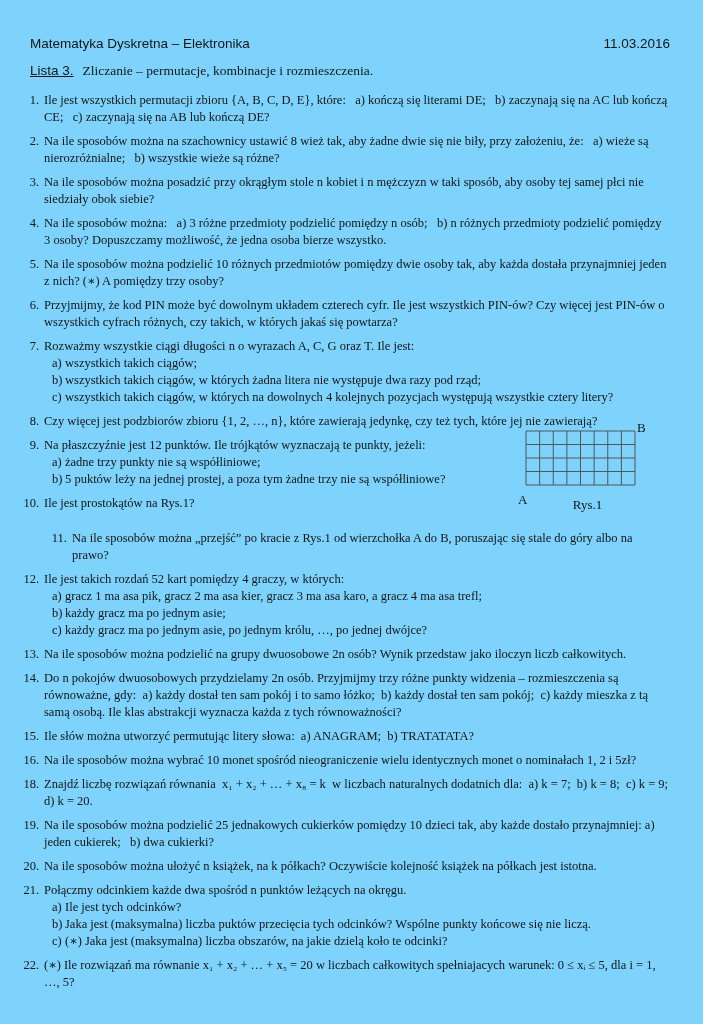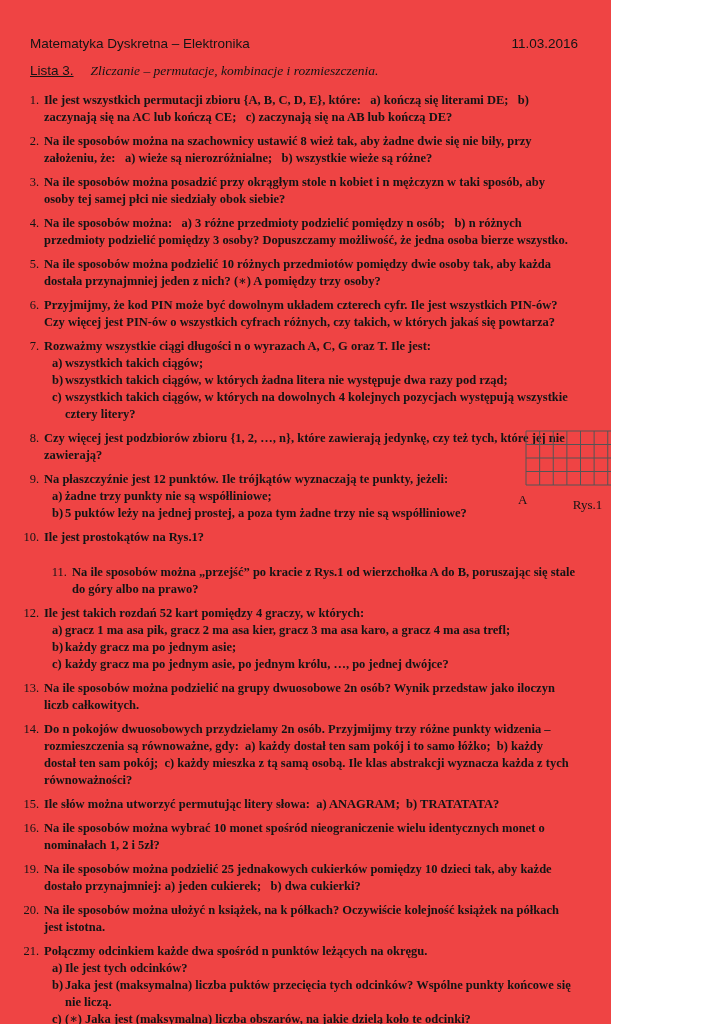--- a/index.html
+++ b/index.html
@@ -1,21 +1,21 @@
 <!DOCTYPE html>
 <html><head>
 <meta charset="utf-8">
 <title>Lista 3</title>
 <style>
   html,body{margin:0;padding:0;background:#ffffff;}
   .page{
     position:relative;
-    width:611px;
+    width:703px;
     height:1024px;
-    background:#ef4444;
+    background:#7dd3fc;
     color:#141414;
     font-family:"Liberation Serif","DejaVu Serif","DejaVu Sans",serif;
     overflow:hidden;
     box-sizing:border-box;
   }
   .hdr{
     display:flex;
     justify-content:space-between;
     align-items:baseline;
     padding:36px 33px 0 30px;
@@ -26,41 +26,40 @@
   .lista-line{
     padding:10px 33px 0 30px;
     font-size:13.5px;
     line-height:17px;
   }
   .lista-label{
     font-family:"Liberation Sans","DejaVu Sans",sans-serif;
     text-decoration:underline;
   }
   .lista-title{
-    font-style:italic;
-    margin-left:17px;
+    margin-left:9px;
   }
   .problems{
     margin-top:13px;
     padding-right:33px;
   }
   .problem{
     display:flex;
     margin-bottom:7px;
     font-size:12.5px;
     line-height:17px;
   }
   .problem.gap-lg{margin-top:18px;margin-left:28px;}
   .pnum{
     flex:0 0 24px;
     margin-left:15px;
     margin-right:5px;
     text-align:right;
   }
-  .pbody{flex:1;min-width:0;font-weight:bold;}
+  .pbody{flex:1;min-width:0;}
   .ptext{white-space:pre-wrap;}
   .subitem{display:flex;}
   .slabel{flex:0 0 13px;margin-left:8px;}
   .stext{flex:1;white-space:pre-wrap;}
   .figure{
     position:absolute;
     left:505px;
     top:420px;
     width:185px;
     height:100px;
@@ -211,20 +210,26 @@
       <div class="problem">
         <span class="pnum">15.</span>
         <div class="pbody">
           <div class="ptext">Ile słów można utworzyć permutując litery słowa:  a) ANAGRAM;  b) TRATATATA?</div>
         </div>
       </div>
       <div class="problem">
         <span class="pnum">16.</span>
         <div class="pbody">
           <div class="ptext">Na ile sposobów można wybrać 10 monet spośród nieograniczenie wielu identycznych monet o nominałach 1, 2 i 5zł?</div>
+        </div>
+      </div>
+      <div class="problem">
+        <span class="pnum">18.</span>
+        <div class="pbody">
+          <div class="ptext">Znajdź liczbę rozwiązań równania  x₁ + x₂ + … + x₈ = k  w liczbach naturalnych dodatnich dla:  a) k = 7;  b) k = 8;  c) k = 9;  d) k = 20.</div>
         </div>
       </div>
       <div class="problem">
         <span class="pnum">19.</span>
         <div class="pbody">
           <div class="ptext">Na ile sposobów można podzielić 25 jednakowych cukierków pomiędzy 10 dzieci tak, aby każde dostało przynajmniej: a) jeden cukierek;   b) dwa cukierki?</div>
         </div>
       </div>
       <div class="problem">
         <span class="pnum">20.</span>

